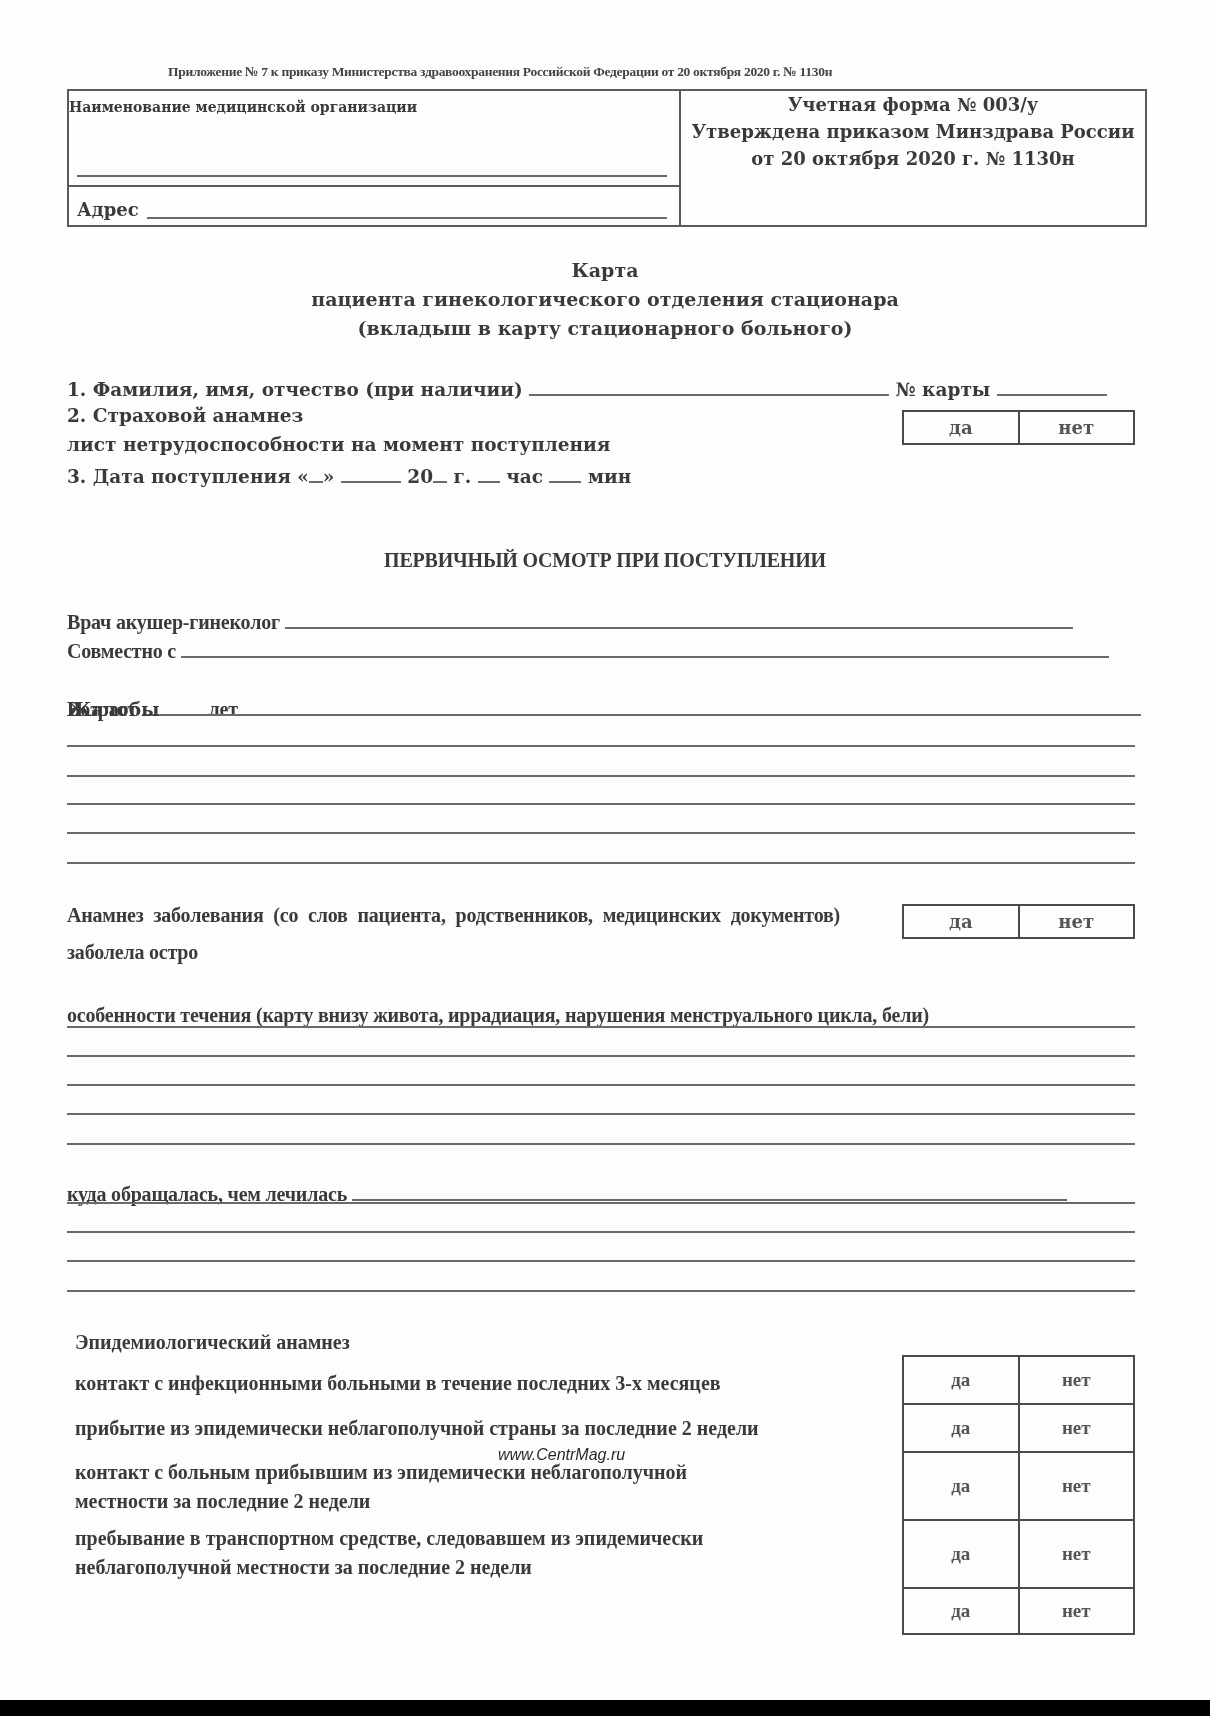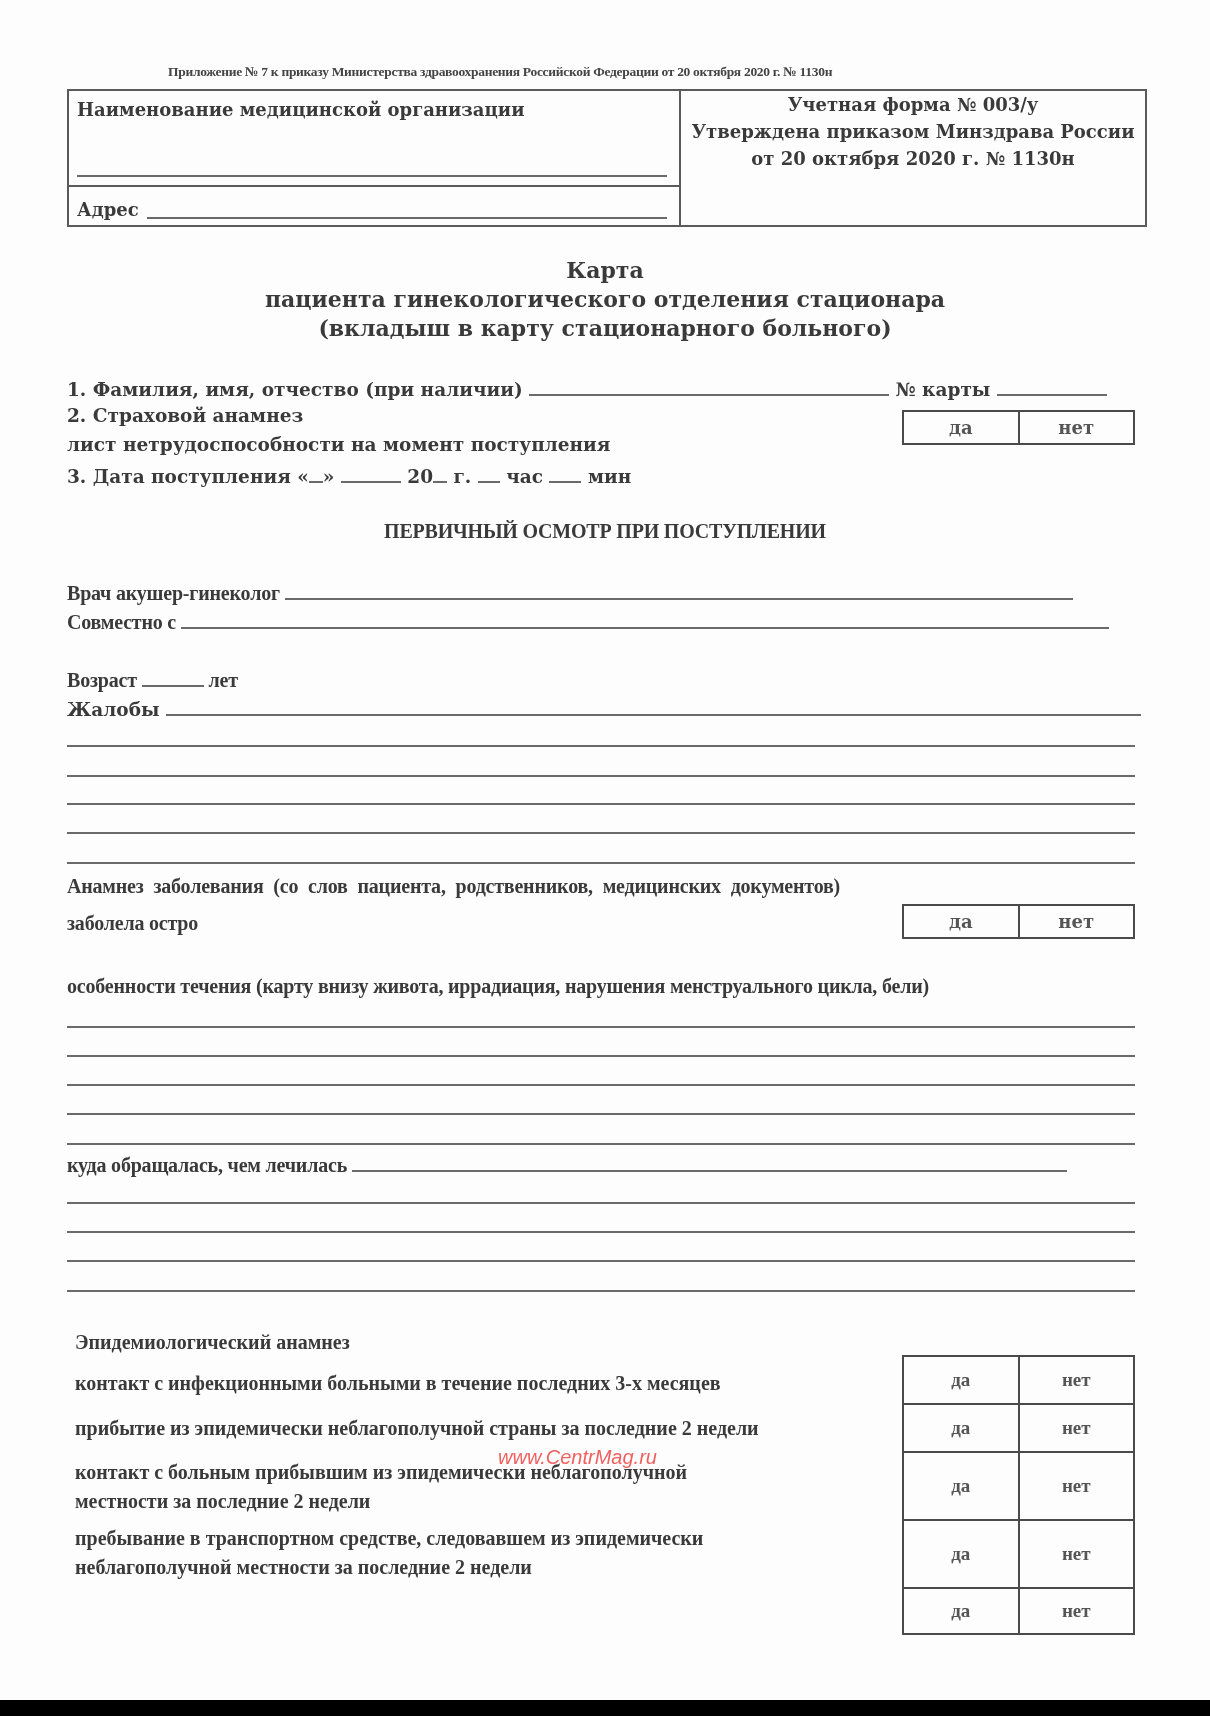--- a/index.html
+++ b/index.html
@@ -6,44 +6,44 @@
   body {
     width: 1210px; height: 1716px; background: #ffffff; position: relative; overflow: hidden;
     font-family: "DejaVu Serif", serif; color: #3a3a3a;
   }
   .page { position: absolute; left: 0; top: 0; width: 1210px; height: 1700px; background: #fdfdfd; }
   .bottom-bar { position: absolute; left: 0; top: 1700px; width: 1210px; height: 16px; background: #000; }
   .abs { position: absolute; }
   .appendix { left: 168px; top: 64px; font-size: 13.5px; font-weight: bold; color: #444; white-space: nowrap; letter-spacing: -0.3px; font-family: "Liberation Serif", serif; }
   .header-box { left: 67px; top: 89px; width: 1080px; height: 138px; border: 2px solid #5a5a5a; box-sizing: border-box; }
   .hb-left { position: absolute; left: 0; top: 0; width: 610px; height: 134px; border-right: 2px solid #5a5a5a; }
-  .hb-org { position: absolute; left: 8px; top: 8px; font-size: 18px; font-weight: bold; }
+  .hb-org { position: absolute; left: 0; top: 8px; font-size: 14px; font-weight: bold; }
   .hb-org-line { position: absolute; left: 8px; top: 84px; width: 590px; border-bottom: 2px solid #6a6a6a; }
   .hb-sep { position: absolute; left: 0; top: 94px; width: 610px; border-bottom: 2px solid #5a5a5a; }
   .hb-addr { position: absolute; left: 8px; top: 108px; font-size: 18px; font-weight: bold; }
   .hb-addr-line { position: absolute; left: 78px; top: 126px; width: 520px; border-bottom: 2px solid #6a6a6a; }
   .hb-right { position: absolute; left: 612px; top: 0; width: 464px; height: 134px; text-align: center; }
   .hb-right div { font-size: 18px; font-weight: bold; line-height: 27px; }
   .hb-right .first { margin-top: 14px; }
-  .title-block { left: 0; top: 256px; width: 1210px; text-align: center; font-weight: bold; font-size: 22px; line-height: 29px; }
+  .title-block { left: 0; top: 256px; width: 1210px; text-align: center; font-weight: bold; font-size: 19px; line-height: 29px; }
   .line-row { position: absolute; left: 67px; font-size: 18.5px; font-weight: bold; white-space: nowrap; }
   .uline { display: inline-block; border-bottom: 2px solid #6a6a6a; height: 18px; vertical-align: baseline; }
   .blank { position: absolute; left: 67px; width: 1068px; border-bottom: 2px solid #6a6a6a; }
   .yn { position: absolute; border: 2px solid #4a4a4a; box-sizing: border-box; display: flex; }
   .yn div { flex: 1; display: flex; align-items: center; justify-content: center; font-size: 18px; font-weight: bold; color: #555; }
   .yn div + div { border-left: 2px solid #4a4a4a; }
   .section-head { left: 0; top: 520px; width: 1210px; text-align: center; font-size: 19px; font-weight: bold; }
-  .narrow { font-family: "Liberation Serif", serif; font-size: 20px; letter-spacing: -0.2px; }
+  .narrow { font-family: "Liberation Serif", serif; font-size: 20px; letter-spacing: -0.2px; margin-top: 29px; }
   .epi-table { left: 902px; top: 1355px; width: 233px; border: 2px solid #4a4a4a; box-sizing: border-box; }
   .epi-row { display: flex; border-top: 2px solid #4a4a4a; }
   .epi-row:first-child { border-top: none; }
   .epi-row div { flex: 1; display: flex; align-items: center; justify-content: center; font-size: 19px; font-weight: bold; color: #555; font-family: "Liberation Serif", serif; }
   .epi-row div + div { border-left: 2px solid #4a4a4a; }
   .epi-label { position: absolute; left: 75px; font-family: "Liberation Serif", serif; font-size: 20px; font-weight: bold; line-height: 29px; }
-  .watermark { left: 498px; top: 1446px; font-size: 20px; color: #ef4444; font-style: italic; font-family: "Liberation Sans", sans-serif; opacity: 0.85; }
+  .watermark { left: 498px; top: 1446px; font-size: 16px; color: #000000; font-style: italic; font-family: "Liberation Sans", sans-serif; opacity: 0.85; }
 </style>
 </head>
 <body>
 
 <div class="page">
 
   <div class="abs appendix">Приложение № 7 к приказу Министерства здравоохранения Российской Федерации от 20 октября 2020 г. № 1130н</div>
 
   <div class="abs header-box">
     <div class="hb-left">

